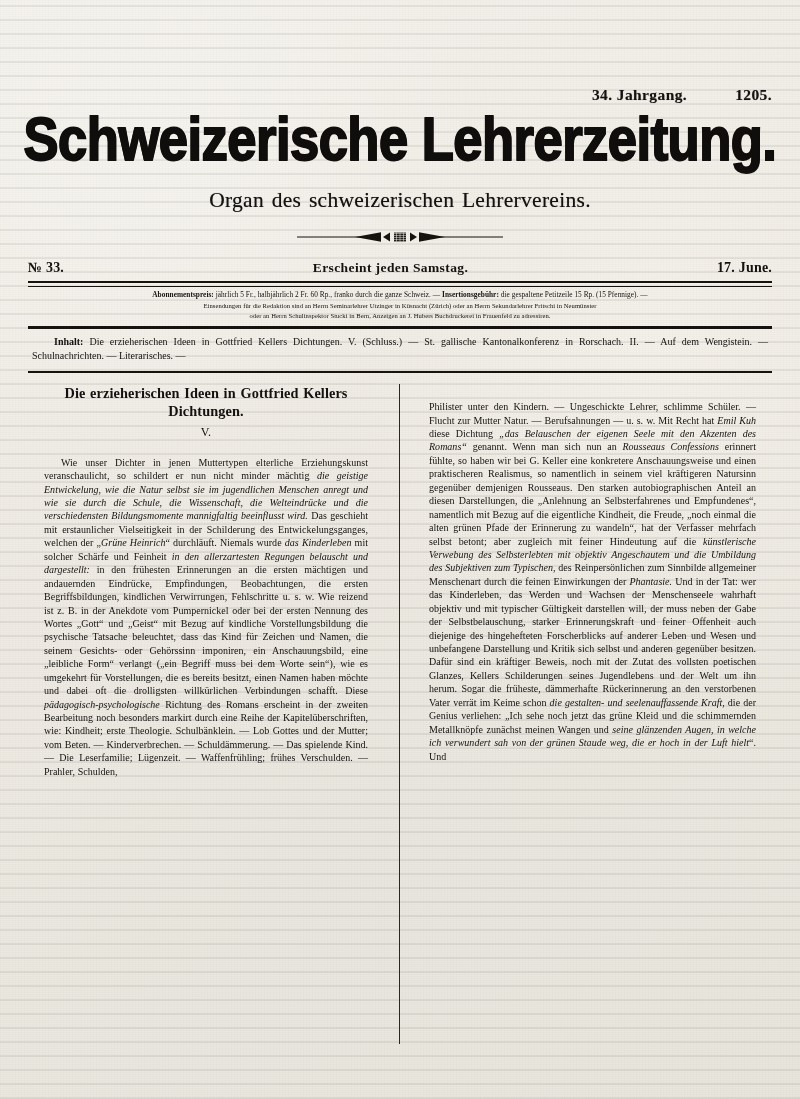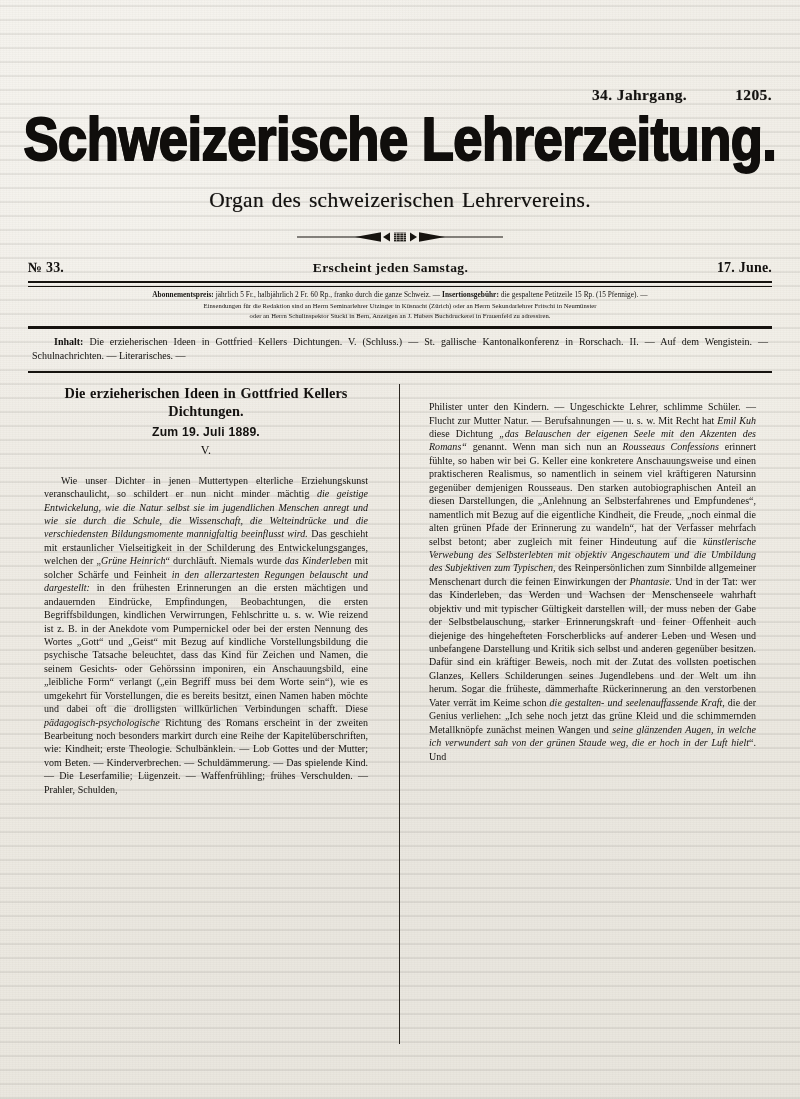--- a/index.html
+++ b/index.html
@@ -208,21 +208,20 @@
     <b>Inhalt:</b><span> Die erzieherischen Ideen in Gottfried Kellers Dichtungen. V. (Schluss.) — St. gallische Kantonalkonferenz in Rorschach. II. — Auf dem Wengistein. — Schulnachrichten. — Literarisches. —</span>
   </div>
 
   <div class="rule-thin"></div>
   <div class="rule-medium"></div>
 
   <div class="cols">
 
     <div class="col left">
       <div class="art-title">Die erzieherischen Ideen in Gottfried Kellers Dichtungen.</div>
-      <div class="art-date">Zum 19. Juli 1889.</div>
       <div class="art-sec">V.</div>
       <p class="body indent">Wie unser Dichter in jenen Muttertypen elterliche Erziehungskunst veranschaulicht, so schildert er nun nicht minder mächtig <i>die geistige Entwickelung, wie die Natur selbst sie im jugendlichen Menschen anregt und wie sie durch die Schule, die Wissenschaft, die Welteindrücke und die verschiedensten Bildungsmomente mannigfaltig beeinflusst wird.</i> Das geschieht mit erstaunlicher Vielseitigkeit in der Schilderung des Entwickelungsganges, welchen der „<i>Grüne Heinrich</i>“ durchläuft. Niemals wurde <i>das Kinderleben</i> mit solcher Schärfe und Feinheit <i>in den allerzartesten Regungen belauscht und dargestellt:</i> in den frühesten Erinnerungen an die ersten mächtigen und andauernden Eindrücke, Empfindungen, Beobachtungen, die ersten Begriffsbildungen, kindlichen Verwirrungen, Fehlschritte u. s. w. Wie reizend ist z. B. in der Anekdote vom Pumpernickel oder bei der ersten Nennung des Wortes „Gott“ und „Geist“ mit Bezug auf kindliche Vorstellungsbildung die psychische Tatsache beleuchtet, dass das Kind für Zeichen und Namen, die seinem Gesichts- oder Gehörssinn imponiren, ein Anschauungsbild, eine „leibliche Form“ verlangt („ein Begriff muss bei dem Worte sein“), wie es umgekehrt für Vorstellungen, die es bereits besitzt, einen Namen haben möchte und dabei oft die drolligsten willkürlichen Verbindungen schafft. Diese <i>pädagogisch-psychologische</i> Richtung des Romans erscheint in der zweiten Bearbeitung noch besonders markirt durch eine Reihe der Kapitelüberschriften, wie: Kindheit; erste Theologie. Schulbänklein. — Lob Gottes und der Mutter; vom Beten. — Kinderverbrechen. — Schuldämmerung. — Das spielende Kind. — Die Leserfamilie; Lügenzeit. — Waffenfrühling; frühes Verschulden. — Prahler, Schulden,</p>
     </div>
 
     <div class="col right">
       <p class="body">Philister unter den Kindern. — Ungeschickte Lehrer, schlimme Schüler. — Flucht zur Mutter Natur. — Berufsahnungen — u. s. w. Mit Recht hat <i>Emil Kuh</i> diese Dichtung <i>„das Belauschen der eigenen Seele mit den Akzenten des Romans“</i> genannt. Wenn man sich nun an <i>Rousseaus Confessions</i> erinnert fühlte, so haben wir bei G. Keller eine konkretere Anschauungsweise und einen praktischeren Realismus, so namentlich in seinem viel kräftigeren Natursinn gegenüber demjenigen Rousseaus. Den starken autobiographischen Anteil an diesen Darstellungen, die „Anlehnung an Selbsterfahrenes und Empfundenes“, namentlich mit Bezug auf die eigentliche Kindheit, die Freude, „noch einmal die alten grünen Pfade der Erinnerung zu wandeln“, hat der Verfasser mehrfach selbst betont; aber zugleich mit feiner Hindeutung auf die <i>künstlerische Verwebung des Selbsterlebten mit objektiv Angeschautem und die Umbildung des Subjektiven zum Typischen</i>, des Reinpersönlichen zum Sinnbilde allgemeiner Menschenart durch die feinen Einwirkungen der <i>Phantasie.</i> Und in der Tat: wer das Kinderleben, das Werden und Wachsen der Menschenseele wahrhaft objektiv und mit typischer Gültigkeit darstellen will, der muss neben der Gabe der Selbstbelauschung, starker Erinnerungskraft und feiner Offenheit auch diejenige des hingehefteten Forscherblicks auf anderer Leben und Wesen und unbefangene Darstellung und Kritik sich selbst und anderen gegenüber besitzen. Dafür sind ein kräftiger Beweis, noch mit der Zutat des vollsten poetischen Glanzes, Kellers Schilderungen seines Jugendlebens und der Welt um ihn herum. Sogar die früheste, dämmerhafte Rückerinnerung an den verstorbenen Vater verrät im Keime schon <i>die gestalten- und seelenauffassende Kraft</i>, die der Genius verliehen: „Ich sehe noch jetzt das grüne Kleid und die schimmernden Metallknöpfe zunächst meinen Wangen und <i>seine glänzenden Augen, in welche ich verwundert sah von der grünen Staude weg, die er hoch in der Luft hielt</i>“. Und</p>
     </div>
 
   </div>
 

